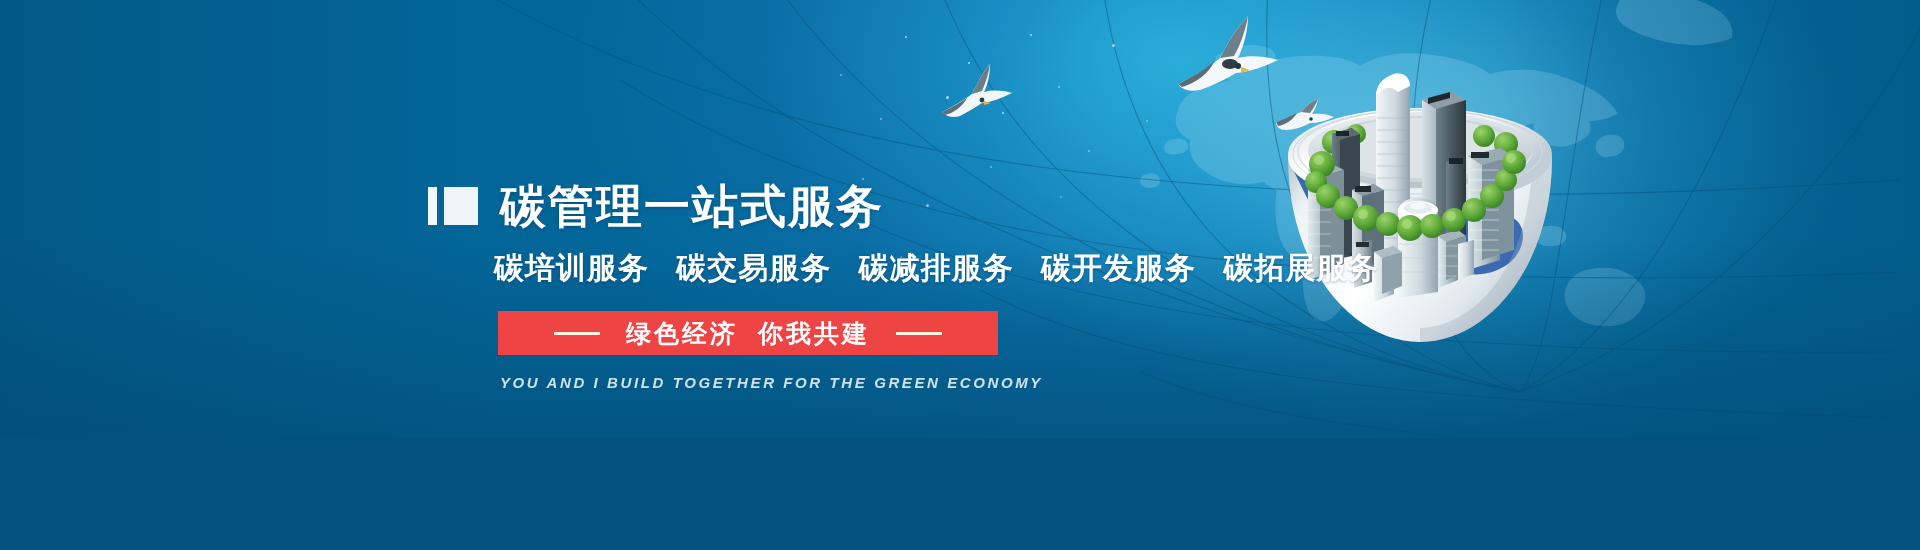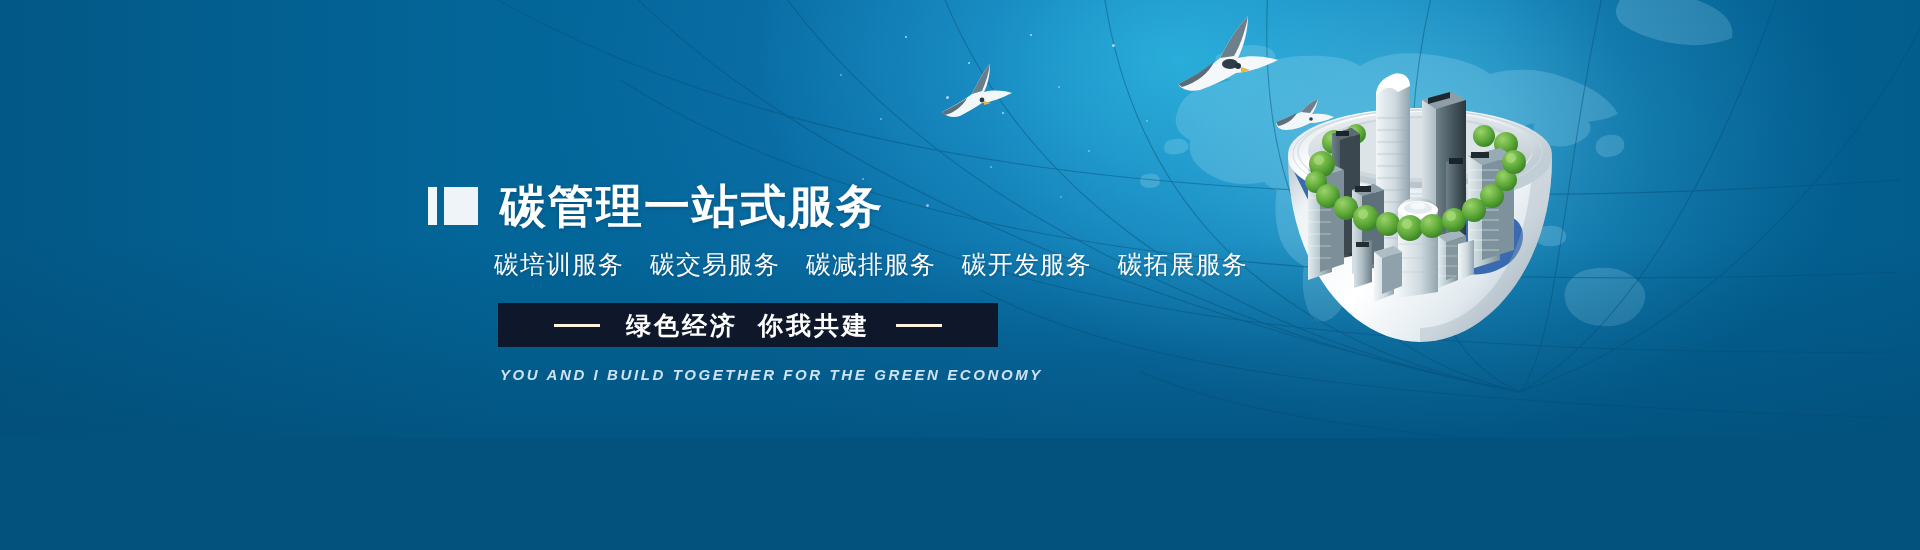--- a/index.html
+++ b/index.html
@@ -121,34 +121,34 @@
     letter-spacing: 2px;
     line-height: 1;
     white-space: nowrap;
     text-shadow: 0 1px 4px rgba(0,40,70,.35);
   }
 
   .subtitle {
     margin-top: 14px;
     margin-left: 66px;
     color: #ffffff;
-    font-size: 25px;
-    font-weight: normal;
+    font-size: 30px;
+    font-weight: bold;
     letter-spacing: 1px;
     white-space: nowrap;
     text-shadow: 0 1px 3px rgba(0,40,70,.30);
   }
   .subtitle .svc + .svc { margin-left: 18px; }
 
   .ribbon {
     margin-top: 22px;
     margin-left: 70px;
     width: 500px;
     height: 44px;
-    background: #0f172a;
+    background: #ef4444;
     display: flex;
     align-items: center;
     justify-content: center;
     gap: 26px;
   }
   .ribbon-dash {
     width: 46px;
     height: 3px;
     background: #fff3dd;
     flex: none;

